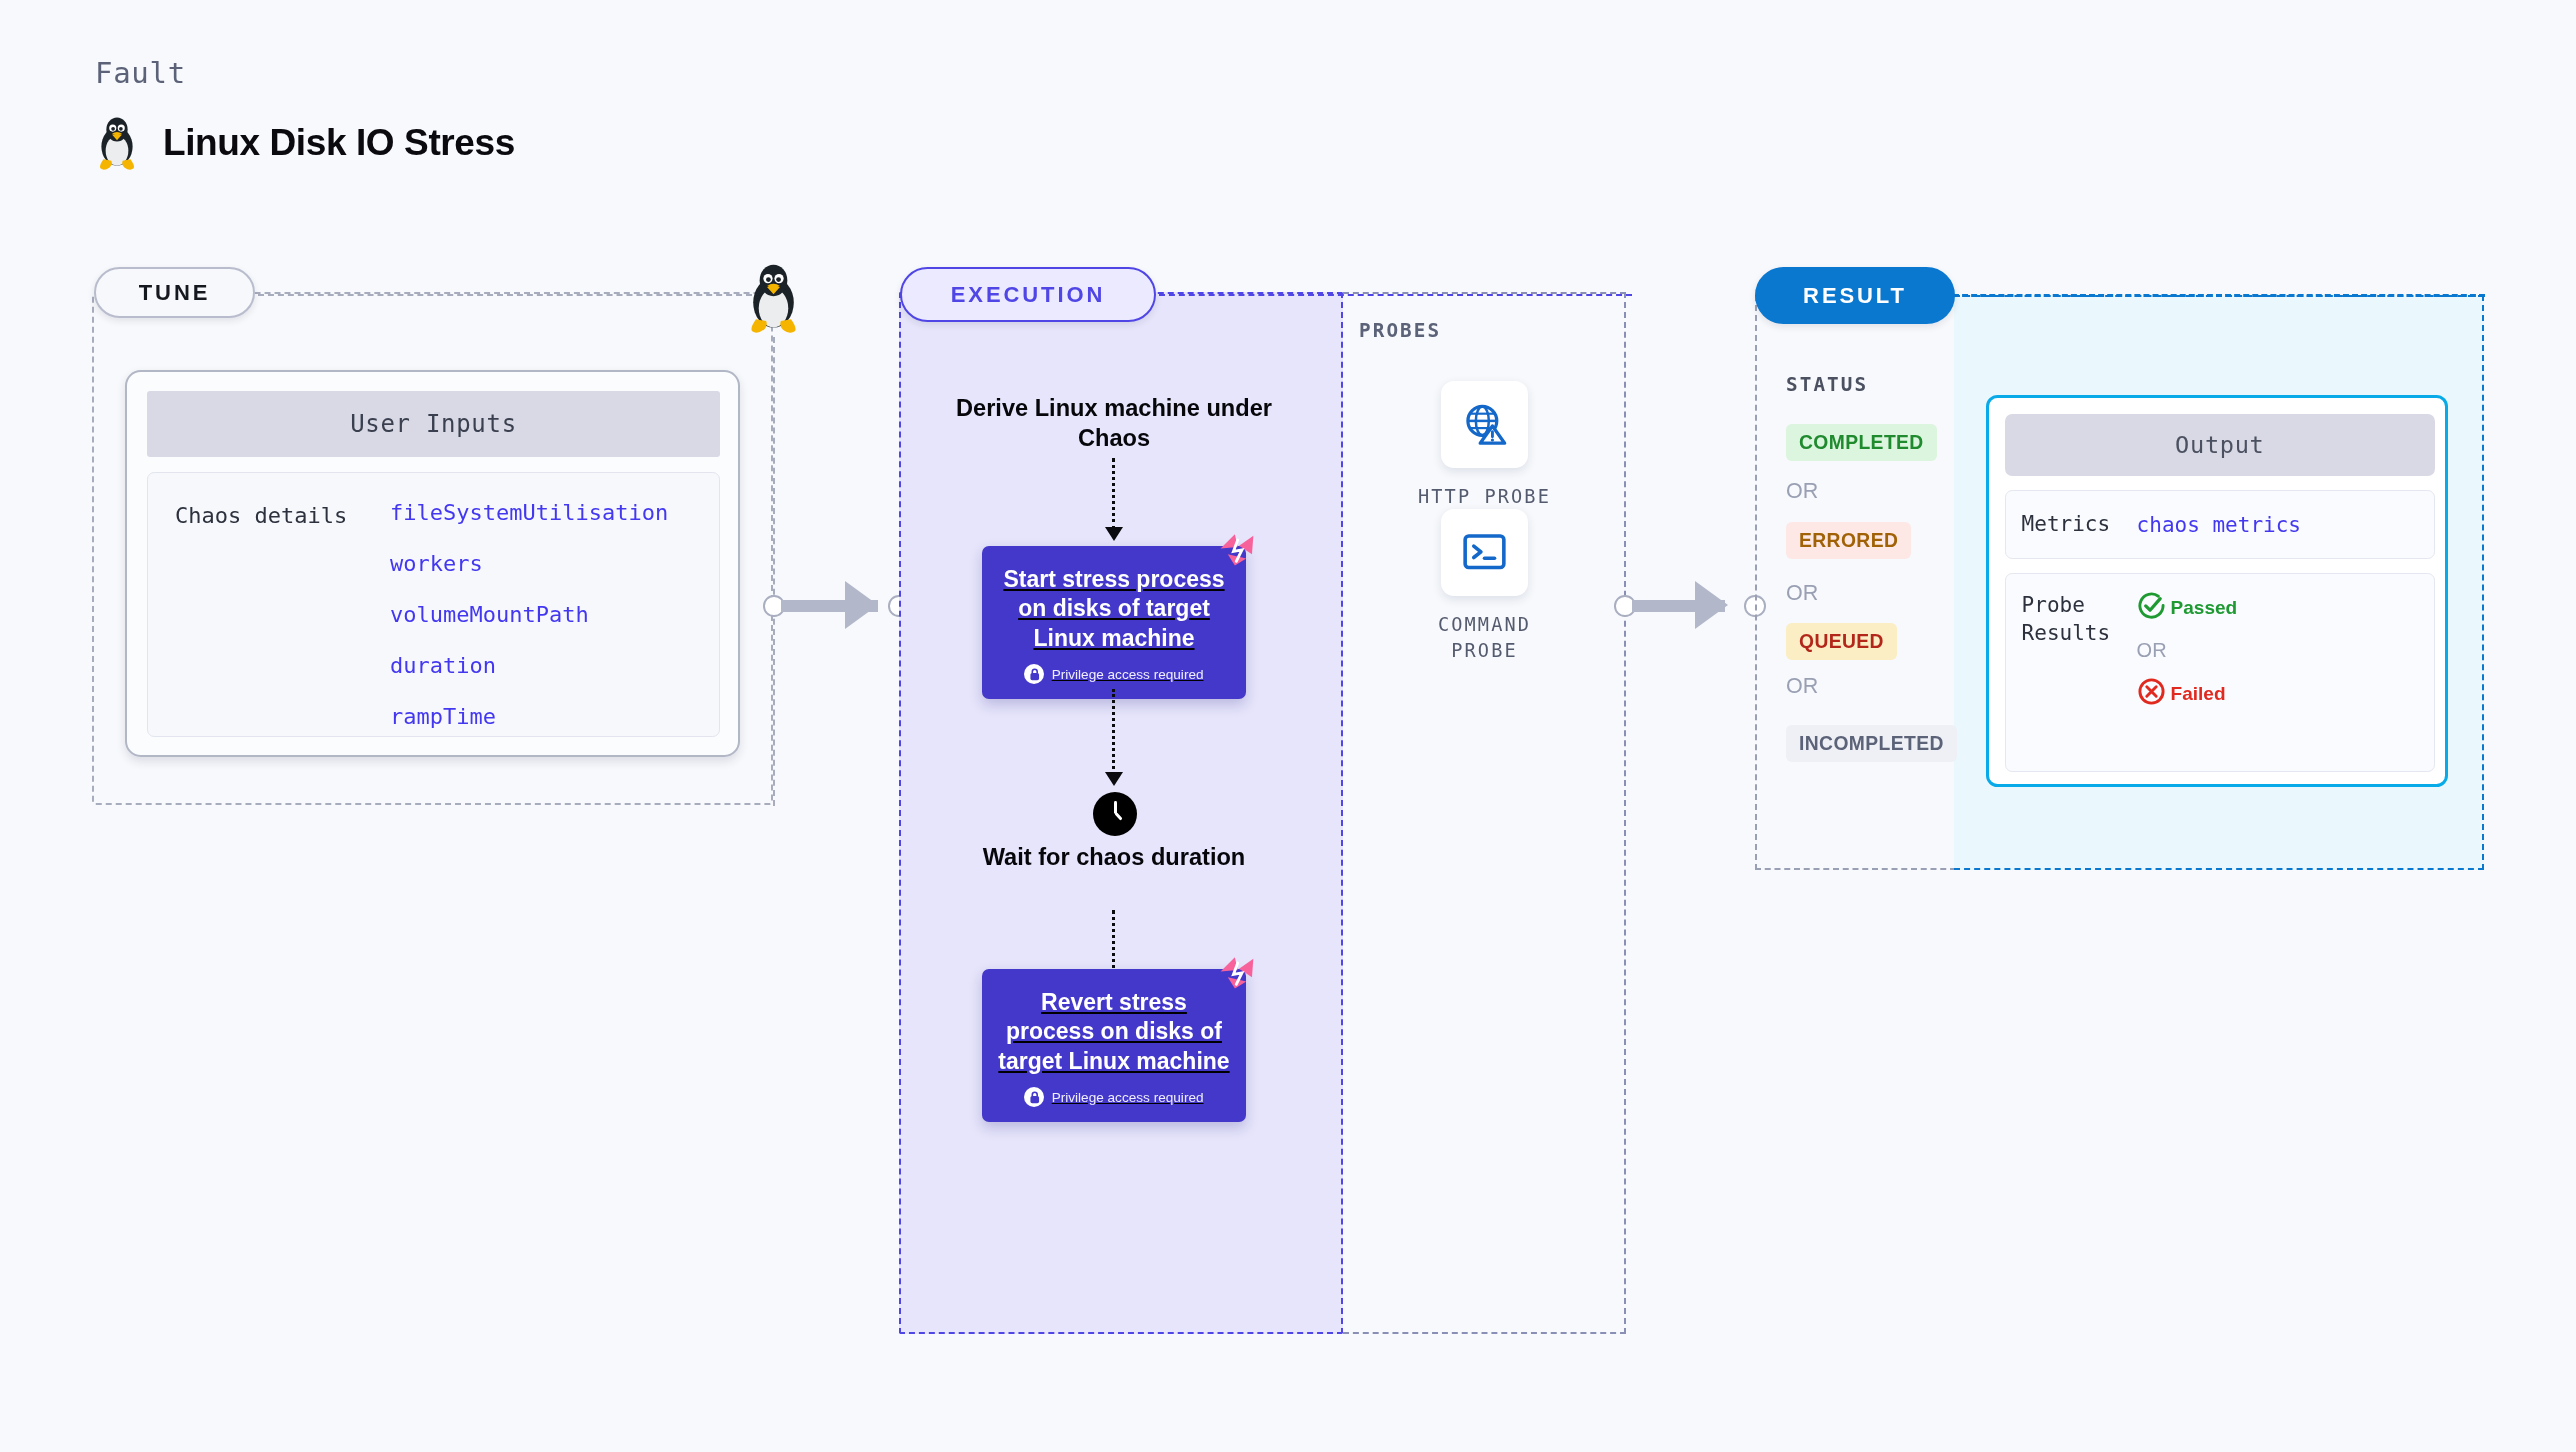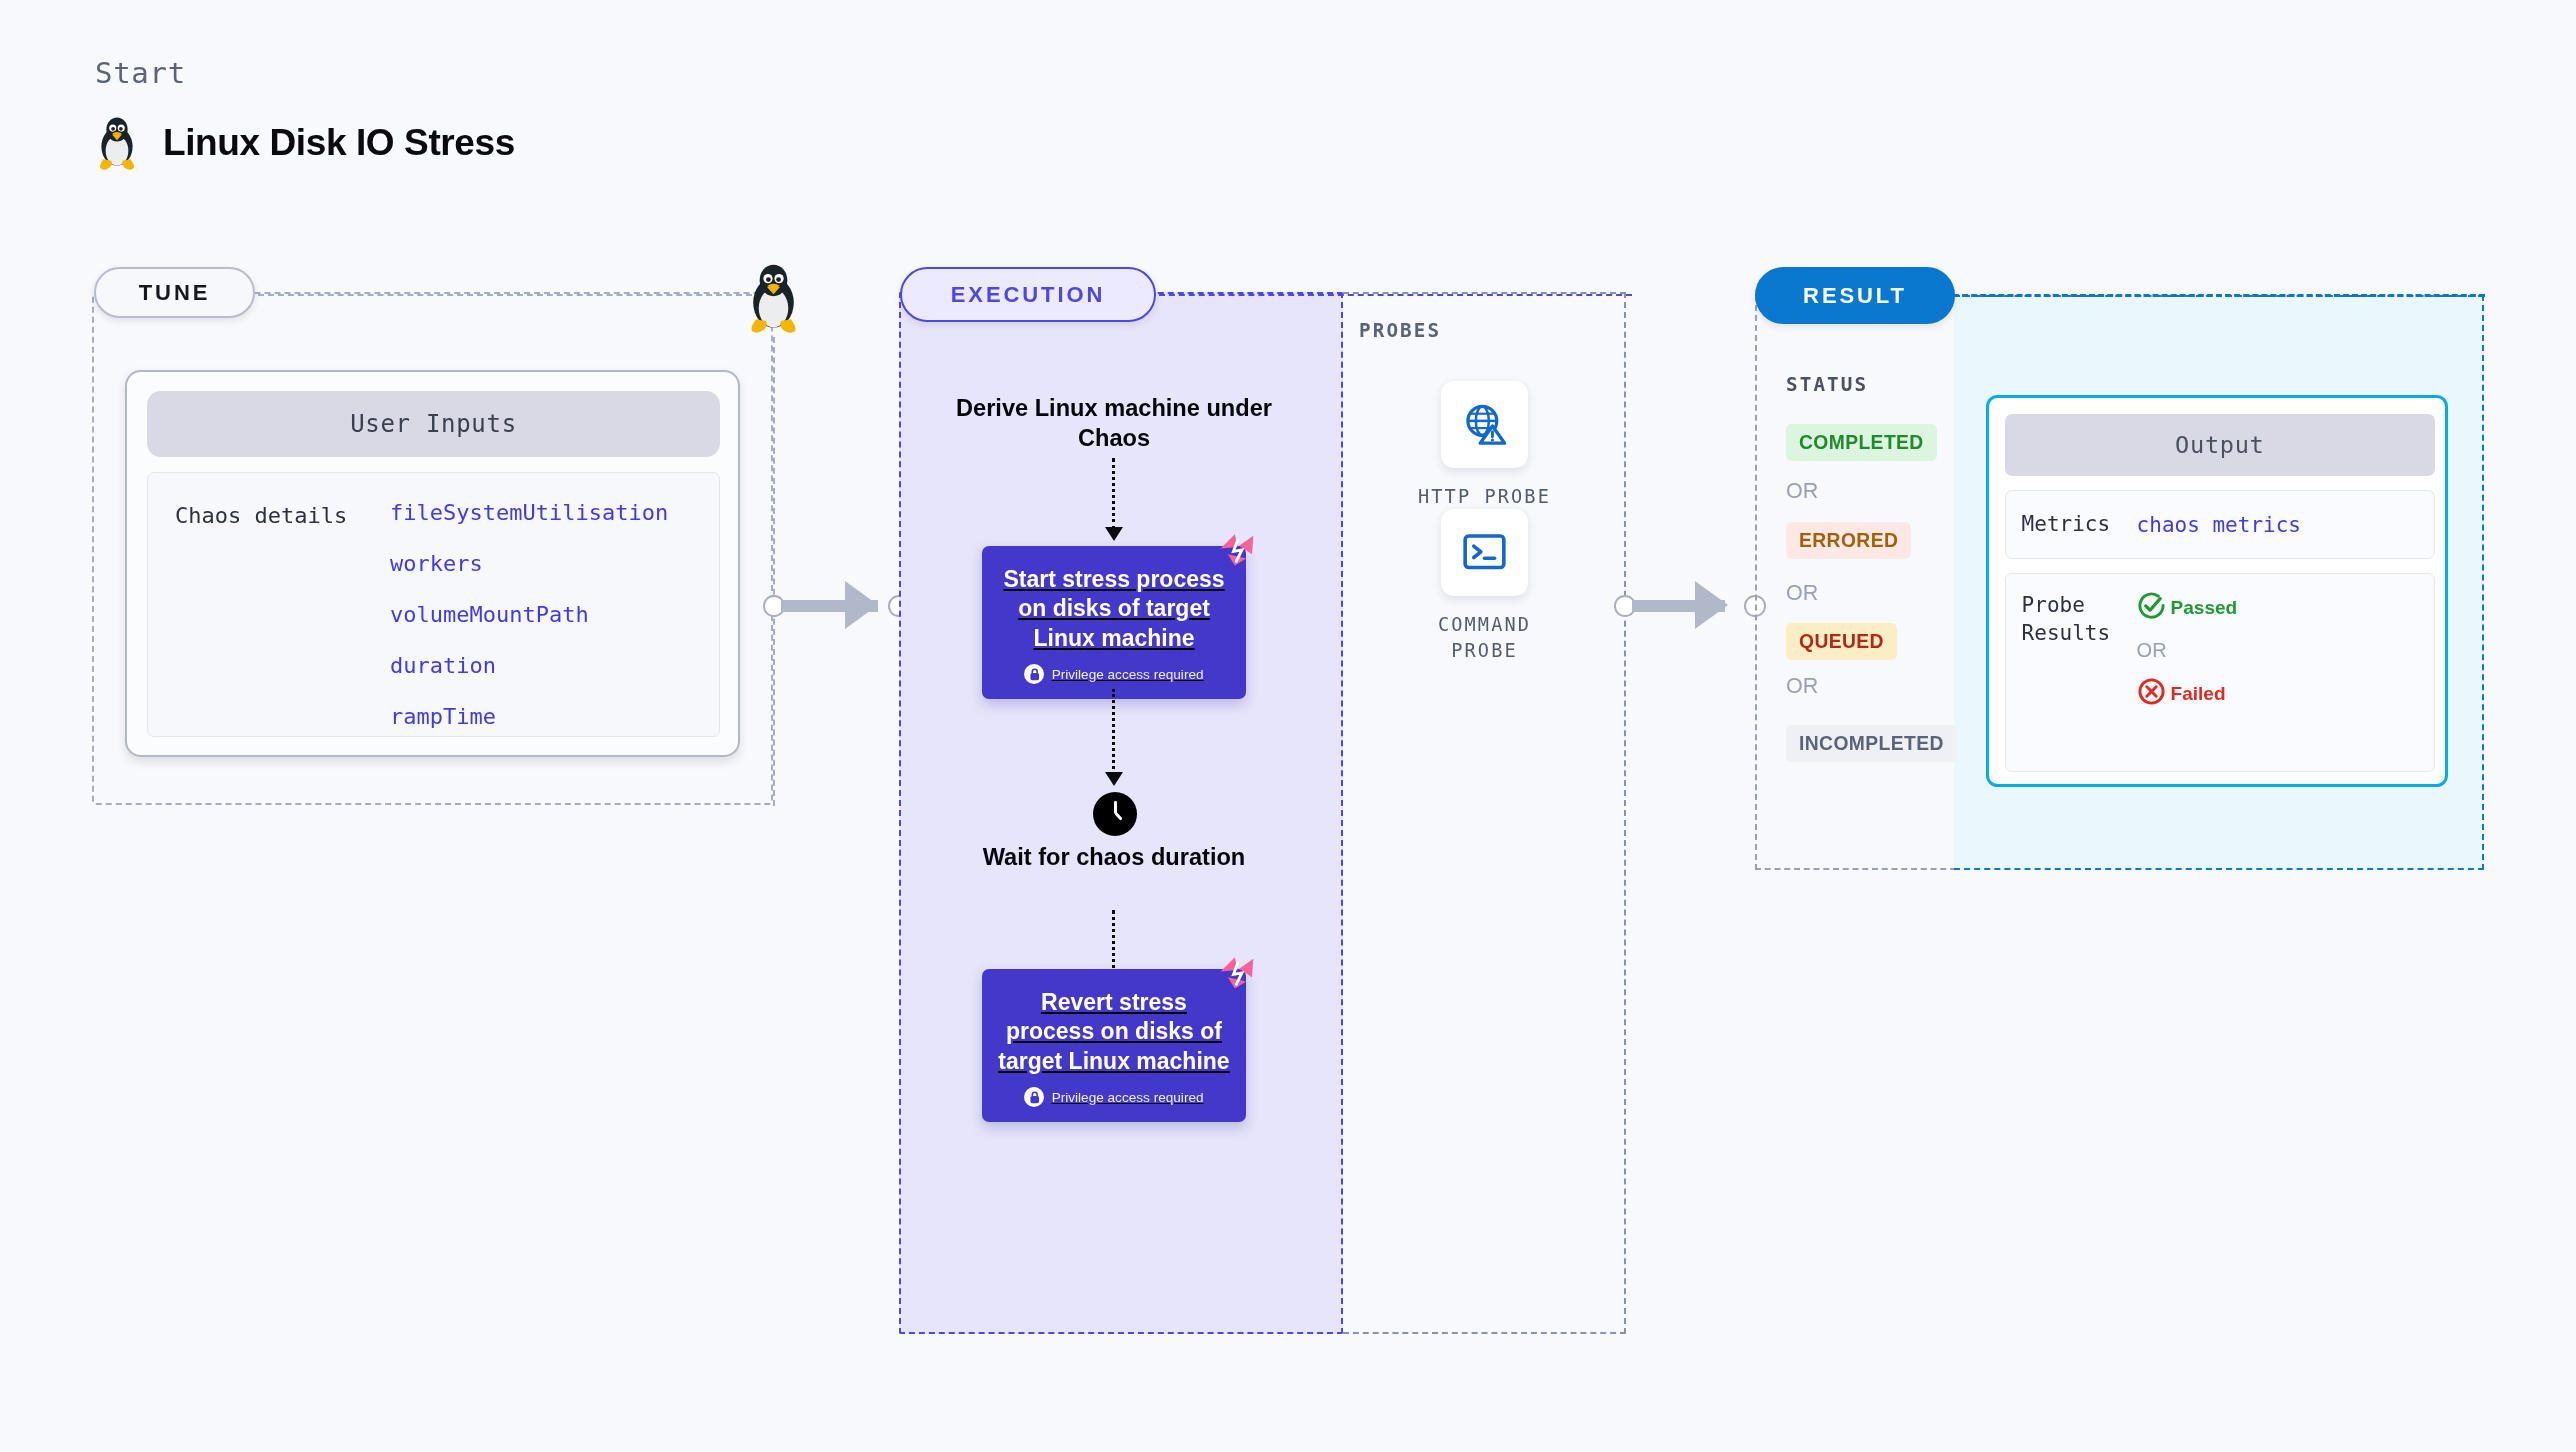--- a/index.html
+++ b/index.html
@@ -62,21 +62,21 @@
   .tune-card {
     position: absolute; left: 125px; top: 370px;
     width: 615px; height: 387px;
     background: #fbfcfe; border: 2.1px solid #b2b7c6;
     border-radius: 15.8px;
     box-shadow: 0 4.3px 10px rgba(30,36,70,.12);
   }
   .card-head {
     position: absolute; left: 20px; top: 18.6px;
     width: 573px; height: 66px;
-    background: #d8d9e4; border-radius: 14px;
+    background: #d8d9e4; border-radius: 3px;
     display: flex; align-items: center; justify-content: center;
     font-family: "DejaVu Sans Mono", monospace;
     font-size: 24px; color: #3b4050; letter-spacing: 0.7px;
   }
   .card-body {
     position: absolute; left: 20px; top: 100px;
     width: 573px; height: 265px;
     background: #f7f8fc; border: 1.4px solid #e2e5ee; border-radius: 7.2px;
     display: flex; padding: 27px 0 0 27px;
   }
@@ -262,21 +262,21 @@
   .penguin-dash-down {
     position: absolute; left: 773px; top: 337px; height: 469px;
     border-left: 2.9px dashed #a8adbd;
   }
 </style>
 </head>
 <body>
 
 <div class="page">
 
-  <div class="fault-label">Start</div>
+  <div class="fault-label">Fault</div>
   <div class="title-row">
     <span>
       <svg class="tux" width="44" height="56" viewBox="0 0 62 78">
         <ellipse cx="31" cy="44" rx="22" ry="27" fill="#1b2228"></ellipse>
         <ellipse cx="31" cy="50" rx="16" ry="21" fill="#ebedee"></ellipse>
         <ellipse cx="31" cy="20" rx="15" ry="17" fill="#1b2228"></ellipse>
         <circle cx="25" cy="18" r="5" fill="#ffffff"></circle>
         <circle cx="37" cy="18" r="5" fill="#ffffff"></circle>
         <circle cx="25.5" cy="19" r="2.6" fill="#1b2228"></circle>
         <circle cx="36.5" cy="19" r="2.6" fill="#1b2228"></circle>

